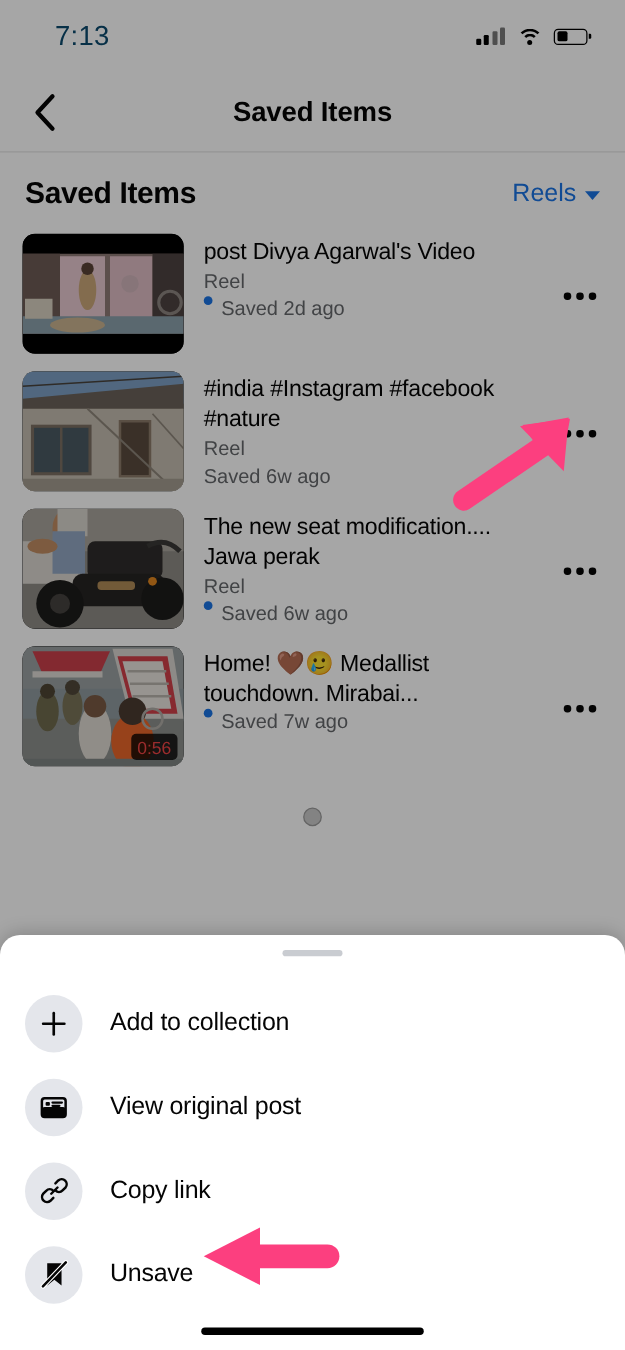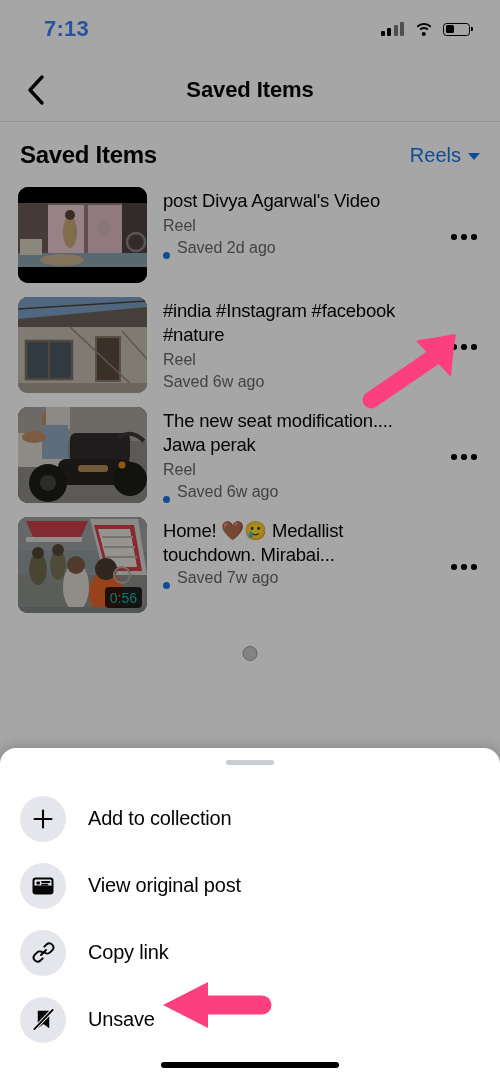--- a/index.html
+++ b/index.html
@@ -40,23 +40,23 @@
     top: 0; left: 0; right: 0;
     height: 58px;
     display: flex;
     align-items: center;
     justify-content: space-between;
     padding: 0 30px 0 44px;
     z-index: 5;
   }
   .status-time {
     font-size: 22px;
-    font-weight: bold;
+    font-weight: normal;
     letter-spacing: 0.2px;
-    color: #3b82f6;
+    color: #0c4a6e;
   }
   .status-right {
     display: flex;
     align-items: center;
     gap: 9px;
   }
   .sig-bars { display: flex; align-items: flex-end; gap: 2.5px; height: 14px; }
   .sig-bars i { display: block; width: 4px; background: #000; border-radius: 1px; }
   .sig-bars i:nth-child(1) { height: 5px; }
   .sig-bars i:nth-child(2) { height: 8px; }
@@ -192,21 +192,21 @@
     height: 96px;
     border-radius: 10px;
     overflow: hidden;
     background: #000;
   }
   .thumb-canvas { position: absolute; inset: 0; }
   .dur-badge {
     position: absolute;
     right: 5px; bottom: 5px;
     background: rgba(0,0,0,0.78);
-    color: #14b8a6;
+    color: #ef4444;
     font-size: 14px;
     line-height: 1;
     padding: 3.5px 5px;
     border-radius: 4px;
     font-weight: normal;
   }
   .row-body {
     flex: 1 1 auto;
     min-width: 0;
     padding: 2px 0 0 16px;
@@ -219,21 +219,21 @@
     max-width: 268px;
   }
   .row-sub {
     font-size: 16px;
     line-height: 22px;
     color: #65676b;
     margin-top: 2px;
   }
   .row-saved {
     display: flex;
-    align-items: flex-end;
+    align-items: flex-start;
     gap: 7px;
     font-size: 16px;
     line-height: 22px;
     color: #65676b;
   }
   .blue-dot {
     width: 7px; height: 7px;
     border-radius: 50%;
     background: #1b74e4;
     flex: 0 0 auto;

